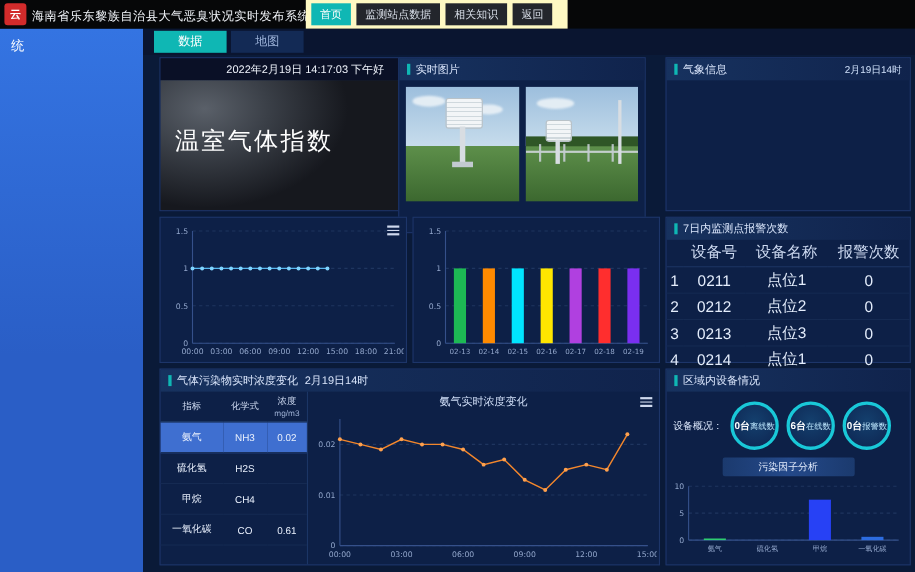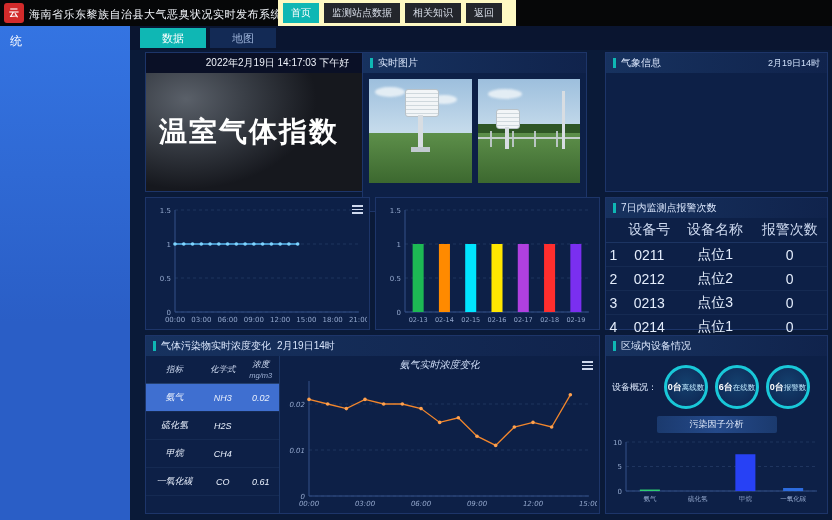--- a/index.html
+++ b/index.html
@@ -32,21 +32,21 @@
   .panel-h{height:20px;background:linear-gradient(90deg,#17325f,#10234c);display:flex;align-items:center;
            padding:0 7px;font-size:10px;color:#d9e5fb;white-space:nowrap;}
   .panel-h::before{content:"";width:3px;height:10px;background:#0fb7b4;margin-right:5px;flex:0 0 auto;}
   .panel-h .right{margin-left:auto;font-size:9px;color:#cfe0fa;}
 
   
   .greet-h{height:20px;background:#0a1026;display:flex;align-items:center;justify-content:center;
            font-size:10px;color:#eef2fa;padding-left:40px;}
   .greet-body{position:relative;height:118px;overflow:hidden;
            background:radial-gradient(130px 90px at 18% 22%,#5a6069 0%,#3a3f47 45%,#16181e 100%);}
-  .greet-title{position:absolute;left:13px;top:40px;font-size:28px;font-weight:bold;color:#fff;letter-spacing:2px;}
+  .greet-title{position:absolute;left:13px;top:40px;font-size:22px;font-weight:normal;color:#fff;letter-spacing:2px;}
 
   
   .photo-row{display:flex;gap:6px;padding:6px;}
   .photo{position:relative;width:103px;height:104px;overflow:hidden;cursor:pointer;
          background:linear-gradient(180deg,#9dbfdd 0%,#c7dcec 52%,#5d8f4a 52%,#3c682f 100%);}
   .cloud{position:absolute;background:#eef4f8;border-radius:50%;opacity:.85;filter:blur(1px);}
   .shelter{position:absolute;background:repeating-linear-gradient(180deg,#f2f5f7 0 3px,#cfd8dd 3px 4px);
            border:1px solid #b9c2c8;border-radius:3px;}
   .pole{position:absolute;background:#d8dde2;}
   .fence-rail{position:absolute;height:2px;background:#cfd6da;opacity:.9;}
@@ -62,21 +62,21 @@
                    font-size:10px;color:#cfddf6;}
   .chart-title-row .menu-btn{top:3px;}
 
   
   table{border-collapse:collapse;width:100%;}
   .alarm-table{font-size:14px;color:#e4edfc;}
   .alarm-table th{font-weight:normal;color:#cdd9f0;padding:3px 2px;border-bottom:1px solid #1c3462;}
   .alarm-table td{padding:2.5px 2px;text-align:center;border-bottom:1px solid #152a52;}
   .alarm-table th:nth-child(2),.alarm-table td:nth-child(2){text-align:center;}
 
-  .pol-wrap{display:flex;height:157px;font-style:italic;}
+  .pol-wrap{display:flex;height:157px;}
   .pol-table-box{width:134px;border-right:1px solid #1b3565;}
   .pol-table{font-size:9px;color:#e8effc;}
   .pol-table th{font-weight:normal;color:#cdd9f0;padding:3px 2px;border-bottom:1px solid #24406f;font-size:8.5px;}
   .pol-table th .unit{font-size:7.5px;color:#9fb2d6;}
   .pol-table td{padding:7px 3px;text-align:center;border-bottom:1px solid #152a52;}
   .pol-table tr.sel{background:#3f6fd0;}
   .chart-wrap{flex:1;position:relative;}
 
   
   .dev-row{display:flex;align-items:center;gap:7px;padding:9px 4px 4px 6px;}

